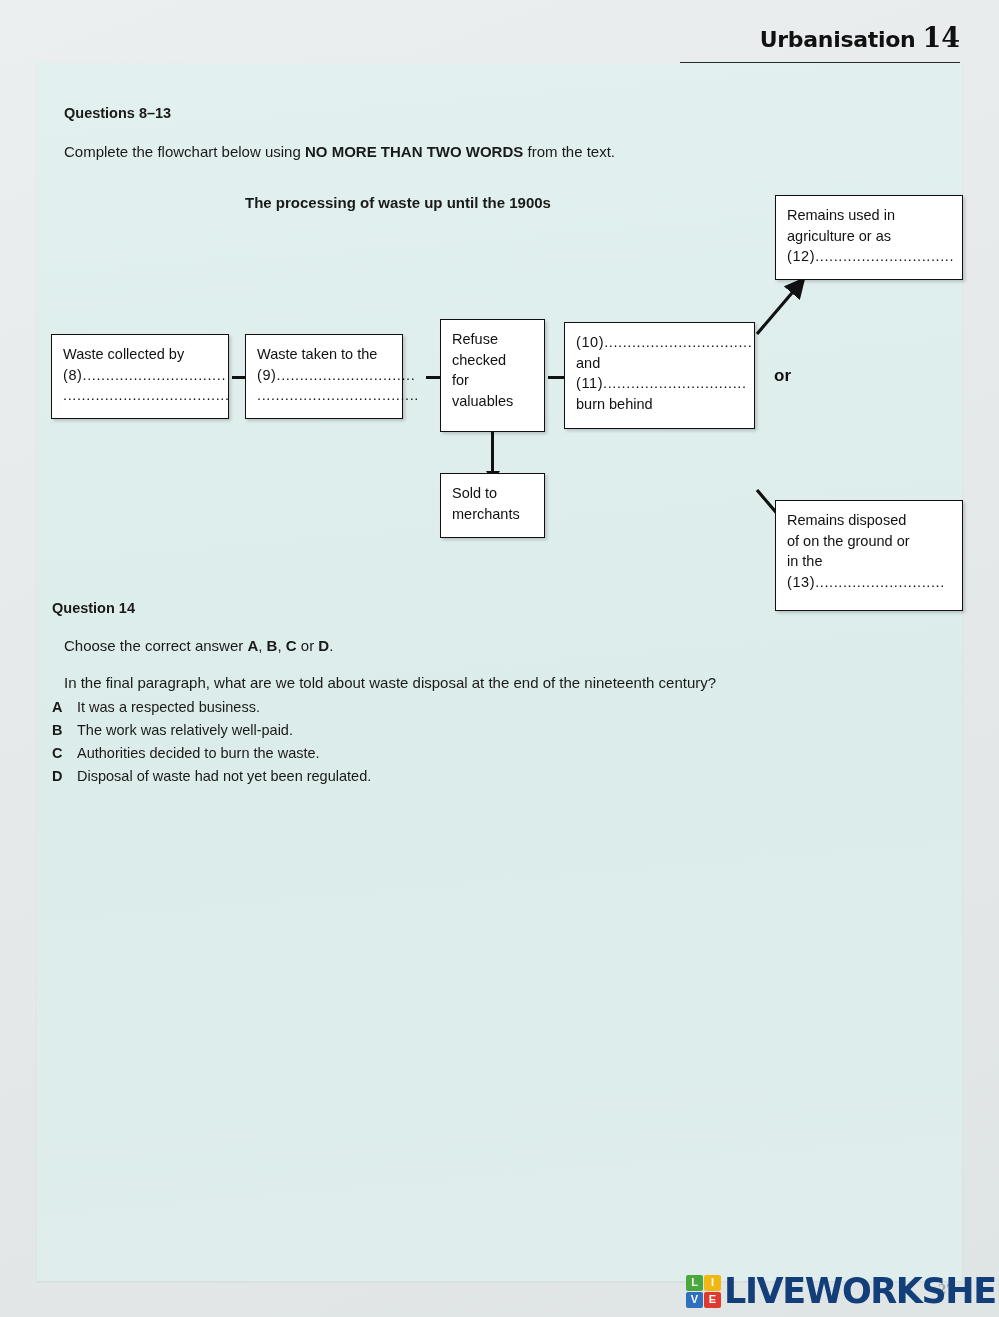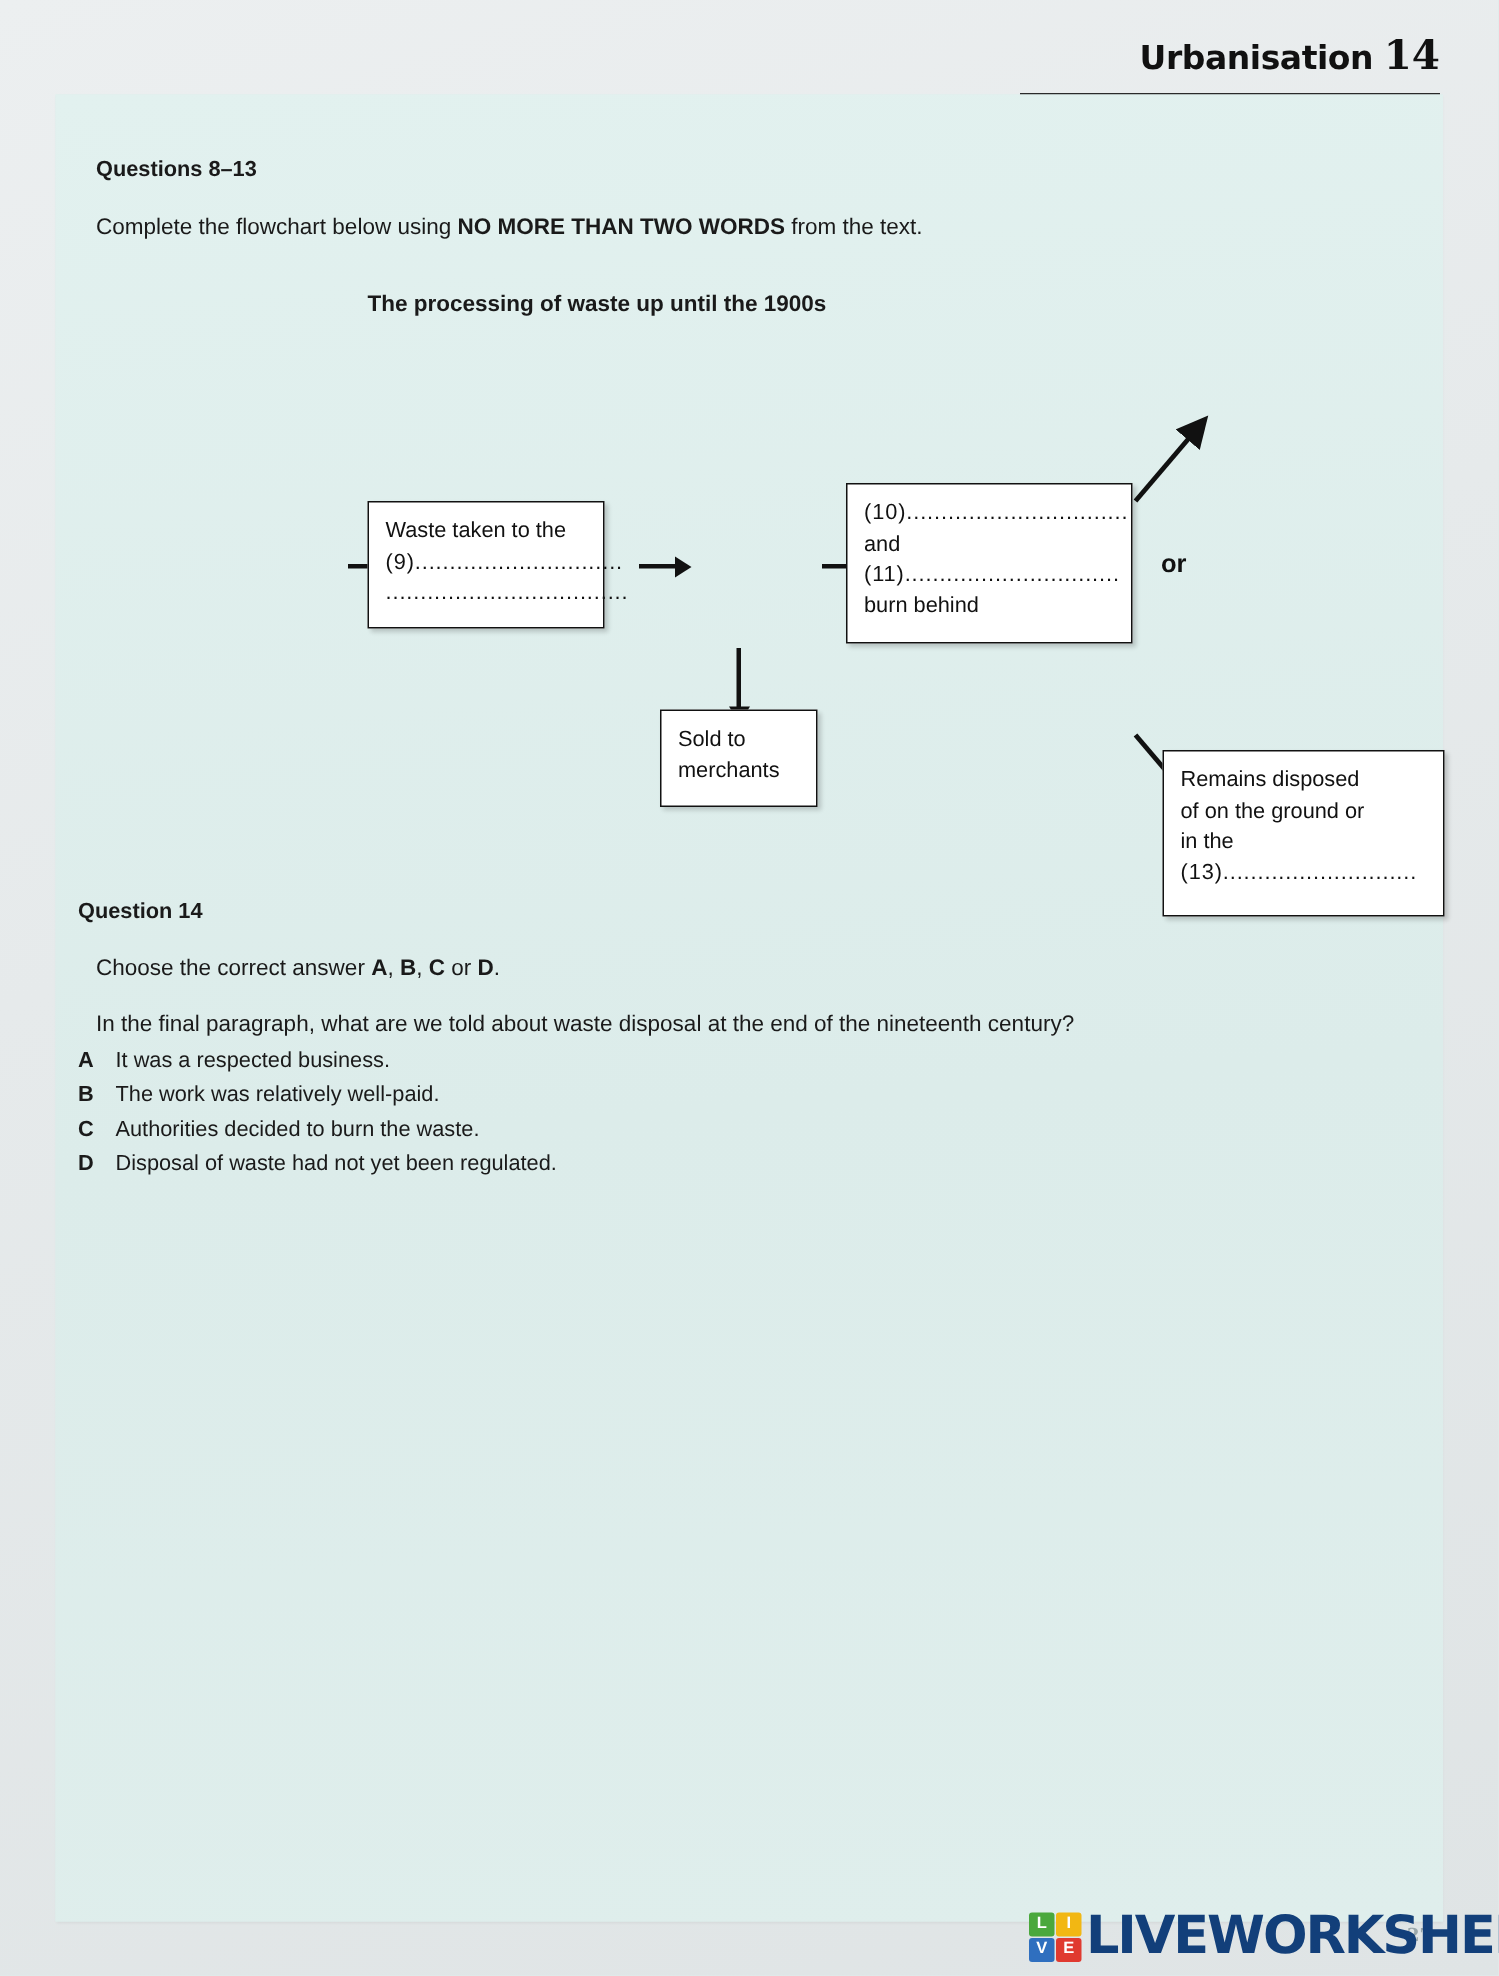--- a/index.html
+++ b/index.html
@@ -225,31 +225,42 @@
   <div class="sheet">
 
     <div class="q-head" style="left:27px; top:42px;">Questions 8–13</div>
 
     <div class="q-line" style="left:15px; top:80px;">
       <span>Complete the flowchart below using </span><b>NO MORE THAN TWO WORDS</b><span> from the text.</span>
     </div>
 
     <div class="chart-title" style="left:208px; top:131px;">The processing of waste up until the 1900s</div>
 
+    <div class="fbox" style="left:14px; top:271px; width:178px; height:85px;">
+      <div class="ln">Waste collected by</div>
+      <div class="ln dots">(8)...............................</div>
+      <div class="ln dots">....................................</div>
+    </div>
 
     <div class="arrow-h" style="left:195px; top:313px; width:32px;"></div>
 
     <div class="fbox" style="left:208px; top:271px; width:158px; height:85px;">
       <div class="ln">Waste taken to the</div>
       <div class="ln dots">(9)..............................</div>
       <div class="ln dots">...................................</div>
     </div>
 
     <div class="arrow-h" style="left:389px; top:313px; width:25px;"></div>
 
+    <div class="fbox" style="left:403px; top:256px; width:105px; height:113px;">
+      <div class="ln">Refuse</div>
+      <div class="ln">checked</div>
+      <div class="ln">for</div>
+      <div class="ln">valuables</div>
+    </div>
 
     <div class="arrow-h" style="left:511px; top:313px; width:22px;"></div>
 
     <div class="fbox" style="left:527px; top:259px; width:191px; height:107px;">
       <div class="ln dots">(10)................................</div>
       <div class="ln">and</div>
       <div class="ln dots">(11)...............................</div>
       <div class="ln">burn behind</div>
     </div>
 
@@ -267,20 +278,25 @@
             <path d="M0,0 L6.6,3.3 L0,6.6 z" fill="#111"></path>
           </marker>
         </defs>
         <line x1="12" y1="66" x2="58" y2="12" stroke="#111" stroke-width="3.2" marker-end="url(#ah)"></line>
         <line x1="12" y1="222" x2="58" y2="276" stroke="#111" stroke-width="3.2" marker-end="url(#ah)"></line>
       </svg>
     </div>
 
     <div class="or-label" style="left:737px; top:303px;">or</div>
 
+    <div class="fbox" style="left:738px; top:132px; width:188px; height:85px;">
+      <div class="ln">Remains used in</div>
+      <div class="ln">agriculture or as</div>
+      <div class="ln dots">(12)..............................</div>
+    </div>
 
     <div class="fbox" style="left:738px; top:406px; width:188px; height:111px;margin-top:31px;">
       <div class="ln">Remains disposed</div>
       <div class="ln">of on the ground or</div>
       <div class="ln">in the</div>
       <div class="ln dots">(13)............................</div>
     </div>
 
     <div class="q-head" style="left:15px; top:537px;">Question 14</div>
 

